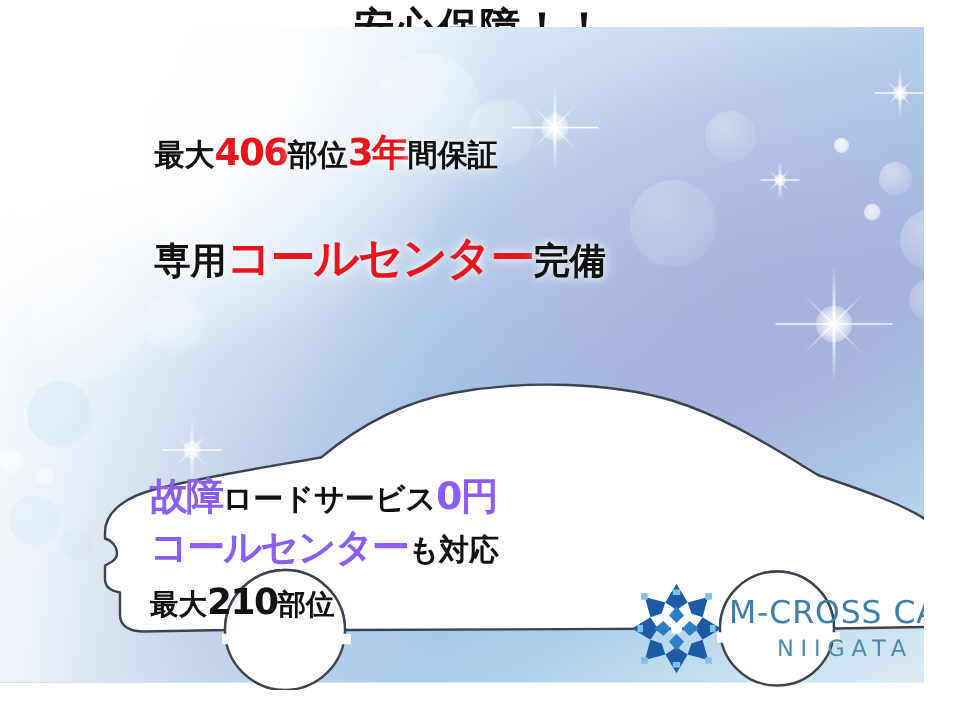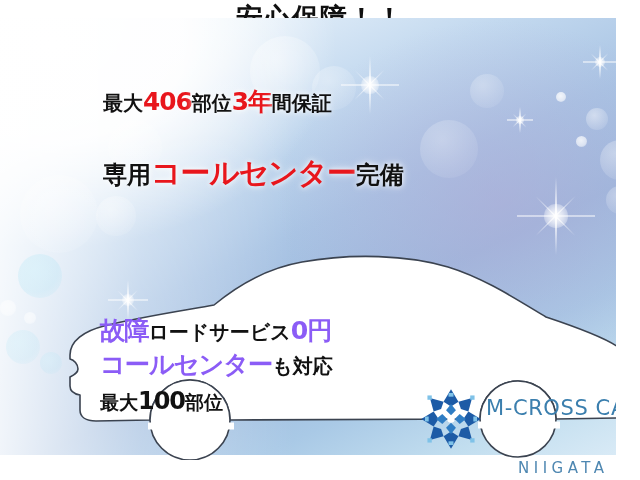--- a/index.html
+++ b/index.html
@@ -175,21 +175,20 @@
     white-space: nowrap;
   }
   #brand-region {
     position: absolute;
     left: 98px; top: 35px;
     font-size: 15px;
     letter-spacing: 4.5px;
     color: #4e87b1;
     font-weight: 400;
     white-space: nowrap;
-    margin-top: 36px;
   }
 </style>
 </head>
 <body>
 
 <div id="stage">
 
   <div class="bg-band" id="bg-band"></div>
   <div id="bokeh-layer" style="position:absolute;left:0;top:18px;width:640px;height:437px;overflow:hidden;">
       <div class="bokeh" style="left: 6px; top: 74px; width: 62px; height: 62px; opacity: 0.55;"></div>
@@ -282,21 +281,21 @@
   </svg>
 
   <div id="headline-title">安心保障！！</div>
 
   <div class="feat" id="feature-line-1"><span>最大</span><span class="r bg">406</span><span>部位</span><span class="r bg">3年</span><span>間保証</span></div>
   <div class="feat" id="feature-line-3"><span>専用</span><span class="r bg">コールセンター</span><span>完備</span></div>
 
 
   <div class="detail" id="detail-line-1"><span class="r bg">故障</span><span>ロードサービス</span><span class="r bg">0円</span></div>
   <div class="detail" id="detail-line-2"><span class="r bg">コールセンター</span><span>も対応</span></div>
-  <div class="detail" id="detail-line-3"><span>最大</span><span class="bg">100</span><span>部位</span></div>
+  <div class="detail" id="detail-line-3"><span>最大</span><span class="bg">210</span><span>部位</span></div>
 
   <div id="brand-logo">
     <svg id="brand-emblem" viewBox="0 0 100 100">
       <g fill="#1d5ba6">
         <path d="M50 2 L62 22 L50 30 L38 22 Z"></path>
         <path d="M50 98 L62 78 L50 70 L38 78 Z"></path>
         <path d="M2 50 L22 38 L30 50 L22 62 Z"></path>
         <path d="M98 50 L78 38 L70 50 L78 62 Z"></path>
         <path d="M16 16 L38 22 L34 34 L22 38 Z"></path>
         <path d="M84 16 L62 22 L66 34 L78 38 Z"></path>

